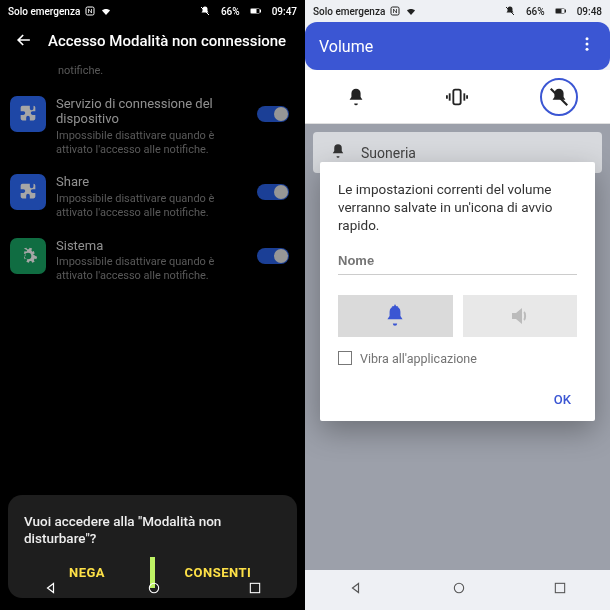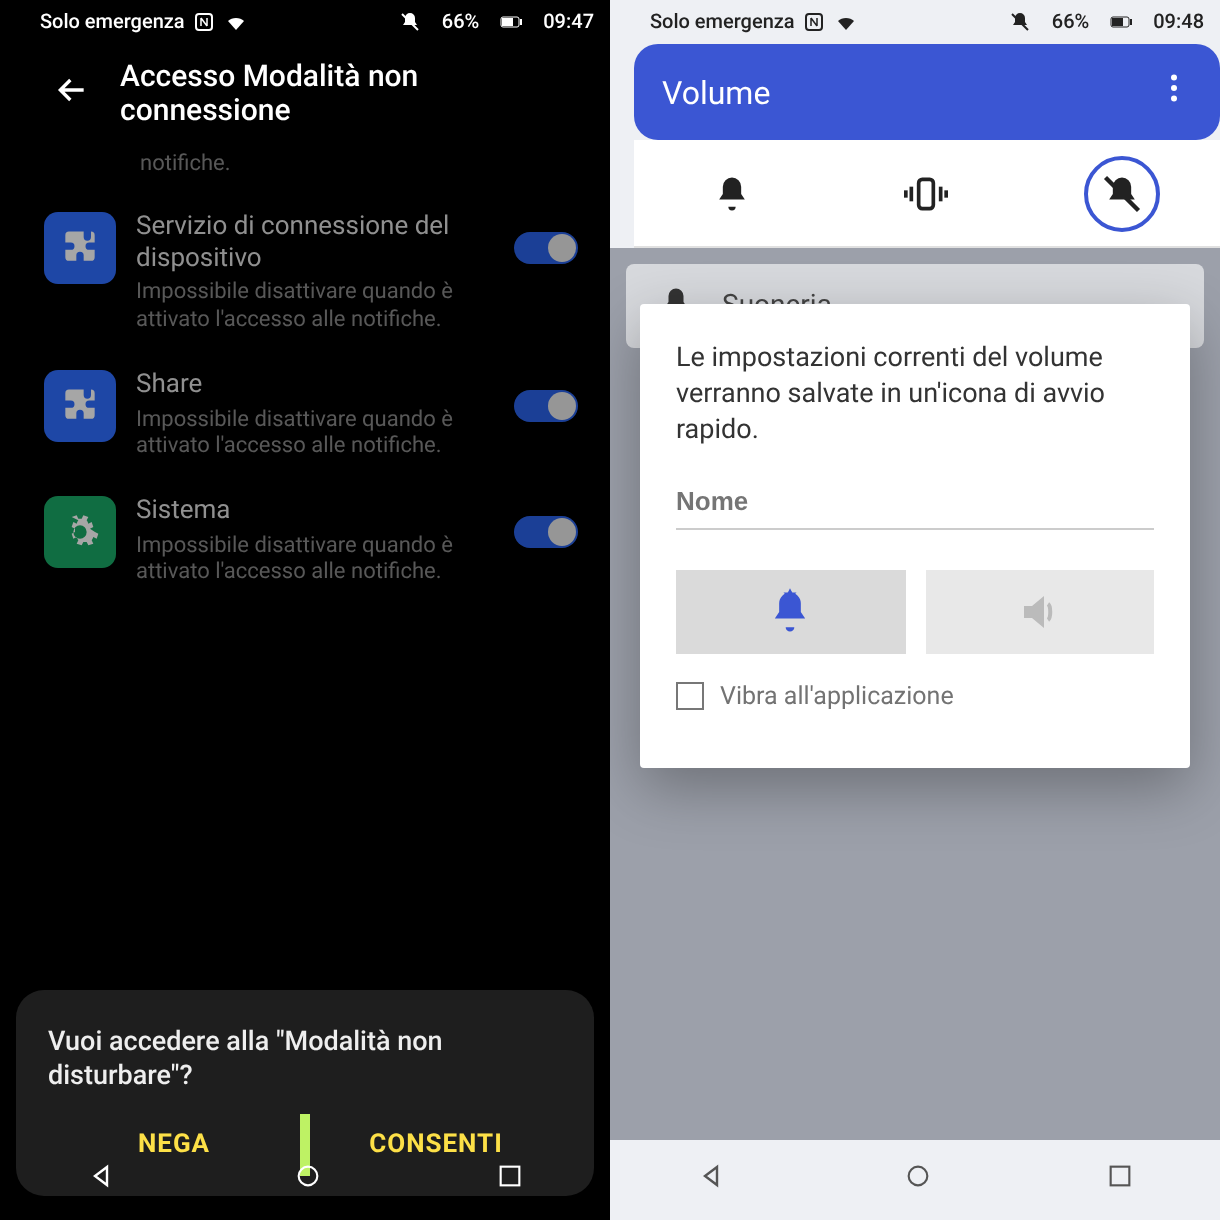--- a/index.html
+++ b/index.html
@@ -8,21 +8,20 @@
     background: #fff;
     font-family: -apple-system, Roboto, sans-serif;
     display: flex;
     overflow: hidden;
     position: relative;
   }
   .phone {
     width: 305px; height: 610px;
     position: relative;
     overflow: hidden;
-    padding-left: 12px;
   }
   .left { background: #000; color: #fff; }
   .right { background: #eef0f4; }
 
   
   .statusbar {
     height: 22px;
     display: flex;
     justify-content: space-between;
     align-items: center;
@@ -99,21 +98,21 @@
   .tb-btn.active { border:2px solid #3b56d3; }
 
   
   .bgrow {
     display:flex; align-items:center; gap:14px;
     padding:10px 16px; color:#444; font-size:14px;
   }
 
   
   .dlg-right {
-    position:absolute; left:15px; right:15px; top:152px;
+    position:absolute; left:15px; right:15px; top:162px;
     background:#fff; border-radius:2px;
     box-shadow:0 10px 30px rgba(0,0,0,0.3);
     padding:18px 18px 8px;
   }
   .dlg-right .msg { font-size:13.5px; color:#333; line-height:1.35; margin-bottom:14px; }
   .dlg-right .inp {
     width:100%; border:none; border-bottom:1px solid #ccc;
     font-size:13px; color:#888; padding:4px 0 6px; outline:none;font-weight:bold;
   }
   .opts { display:flex; gap:10px; margin:20px 0 14px; }
@@ -341,20 +340,21 @@
           <svg width="24" height="24" viewBox="0 0 24 24" fill="#bbb">
             <path d="M4 9v6h4l6 5V4L8 9H4z"></path>
             <path d="M16 8c1.5 1 1.5 7 0 8" fill="none" stroke="#bbb" stroke-width="2"></path>
           </svg>
         </div>
     </div>
     <div class="chk-row">
       <div class="chk"></div>
       <span>Vibra all'applicazione</span>
     </div>
+    <div class="ok">OK</div>
   </div>
 
   <div class="navbar">
     <span><svg width="18" height="18" viewBox="0 0 24 24" fill="none" stroke="#555" stroke-width="1.6">
           <path d="M14 6l-8 6 8 6z"></path>
         </svg></span>
     <span><svg width="16" height="16" viewBox="0 0 24 24" fill="none" stroke="#555" stroke-width="1.6">
           <circle cx="12" cy="12" r="7"></circle>
         </svg></span>
     <span><svg width="16" height="16" viewBox="0 0 24 24" fill="none" stroke="#555" stroke-width="1.6">

